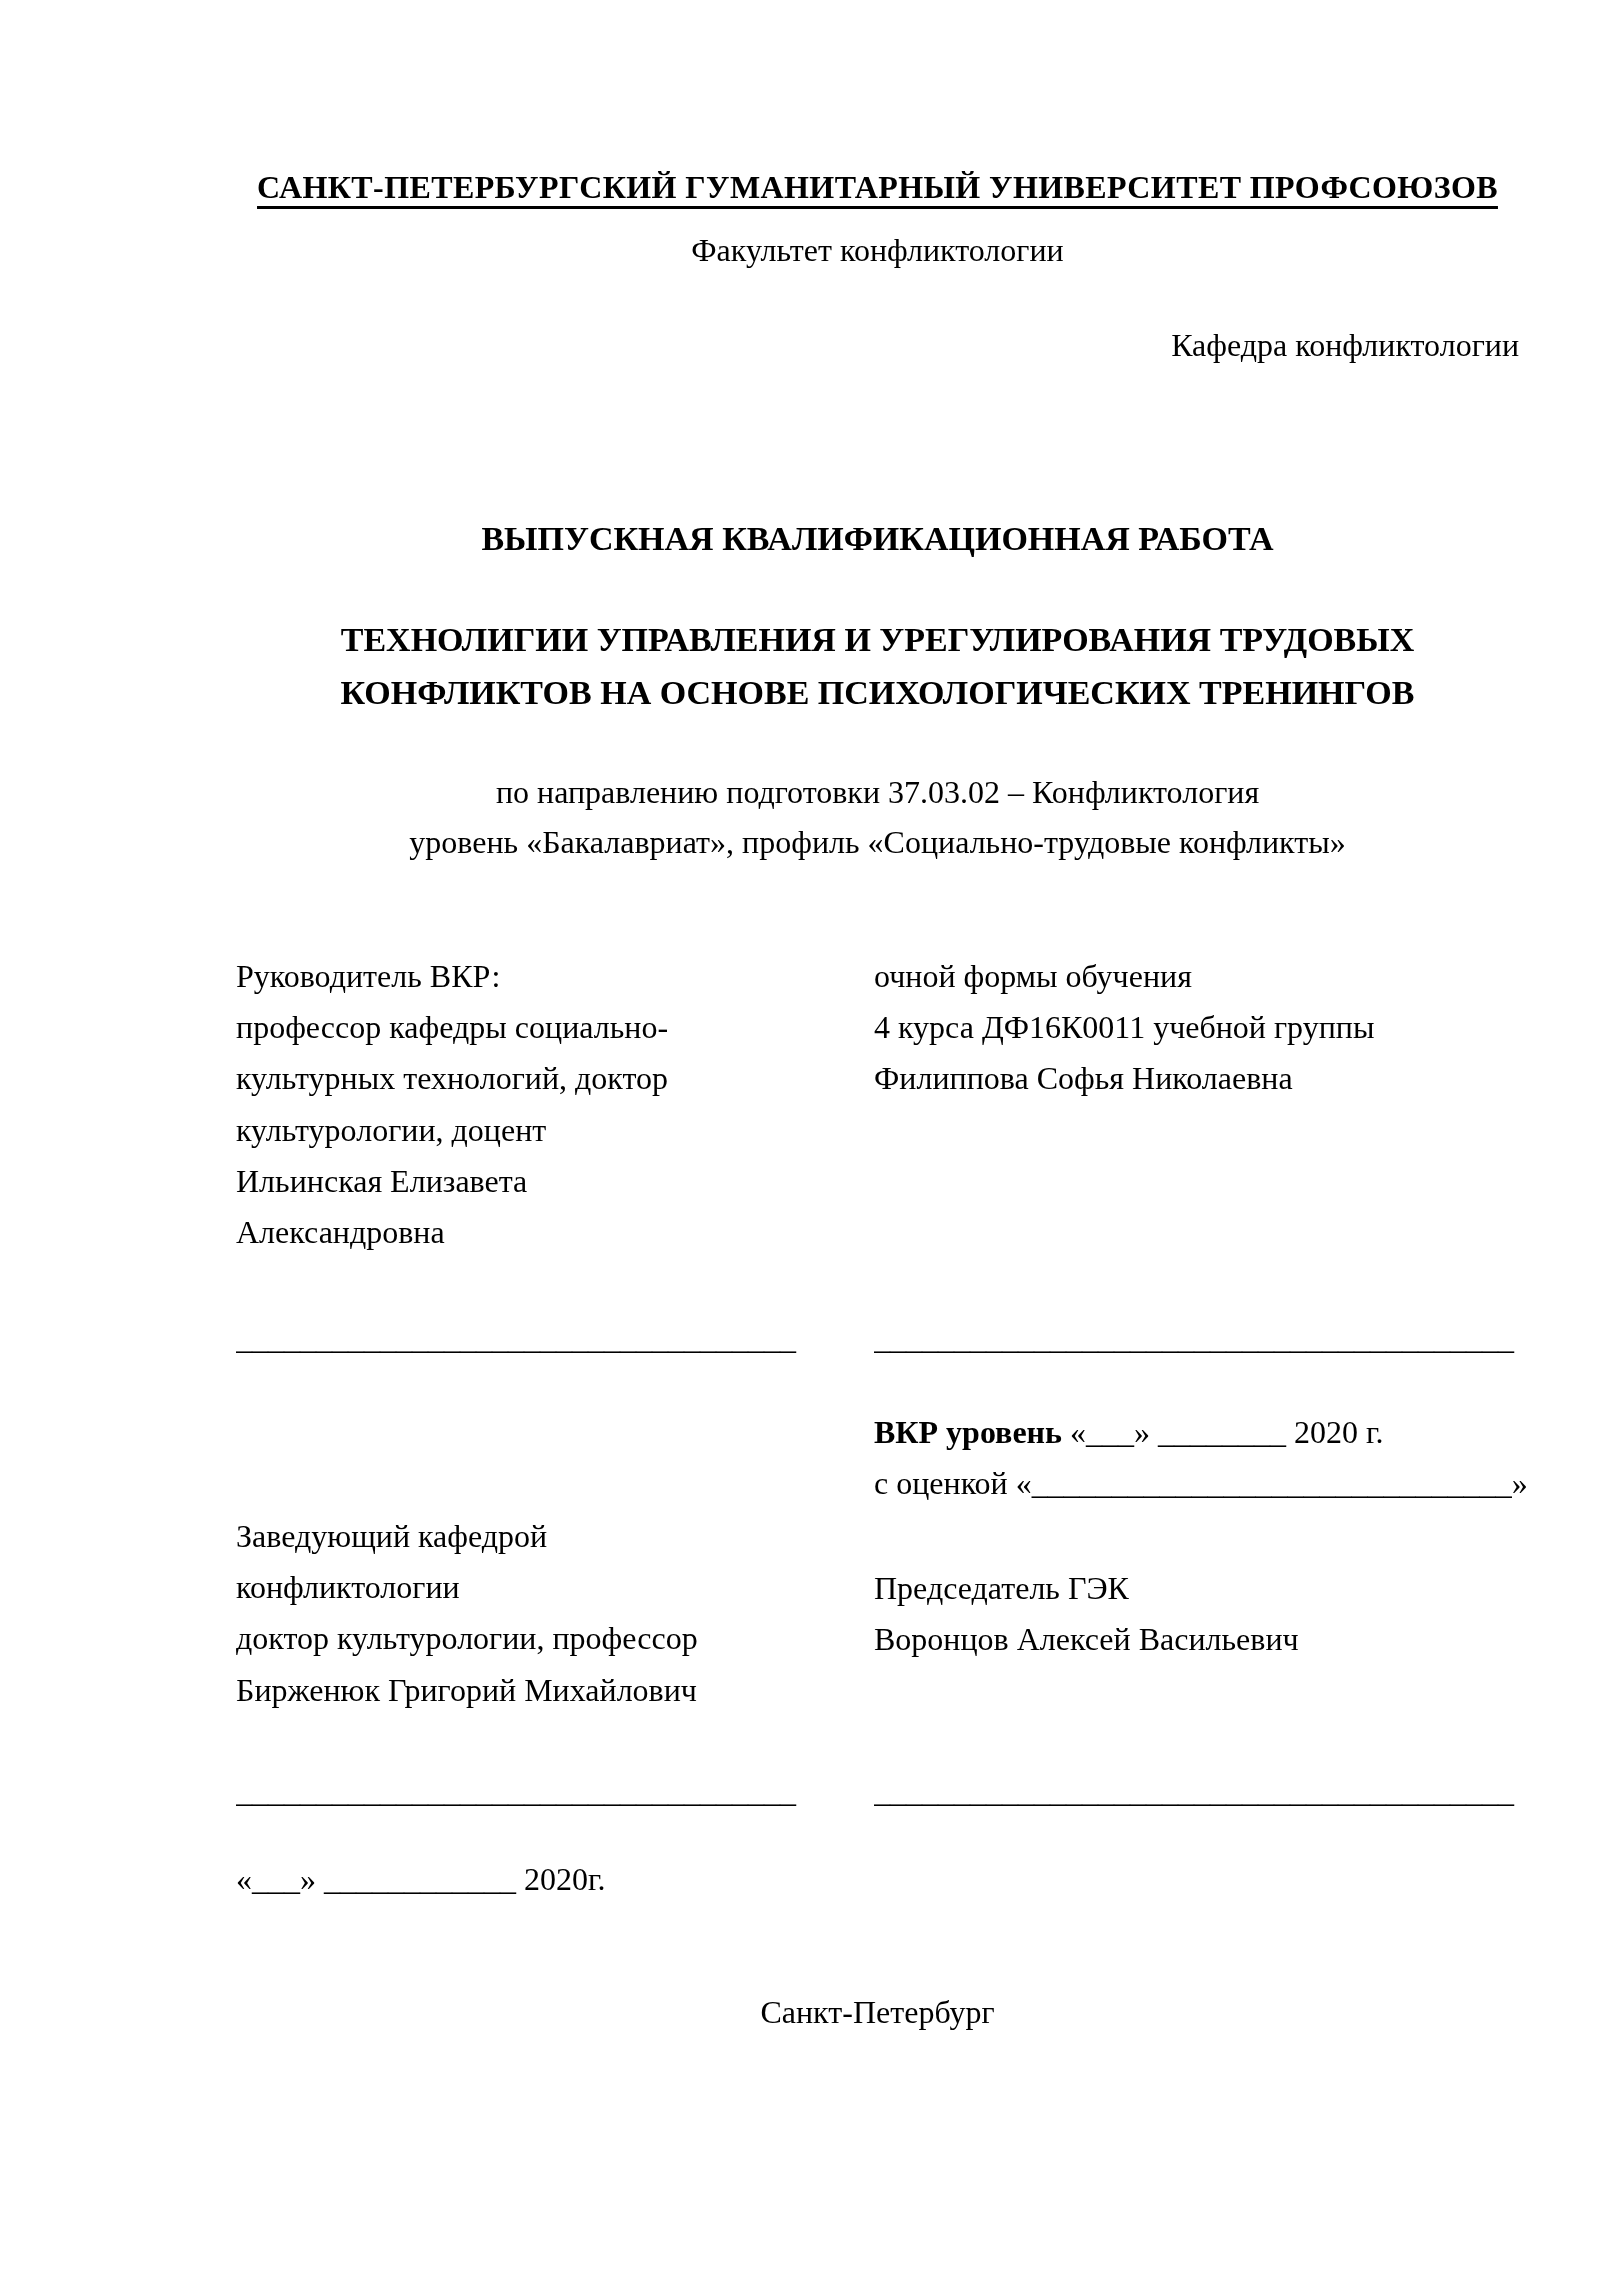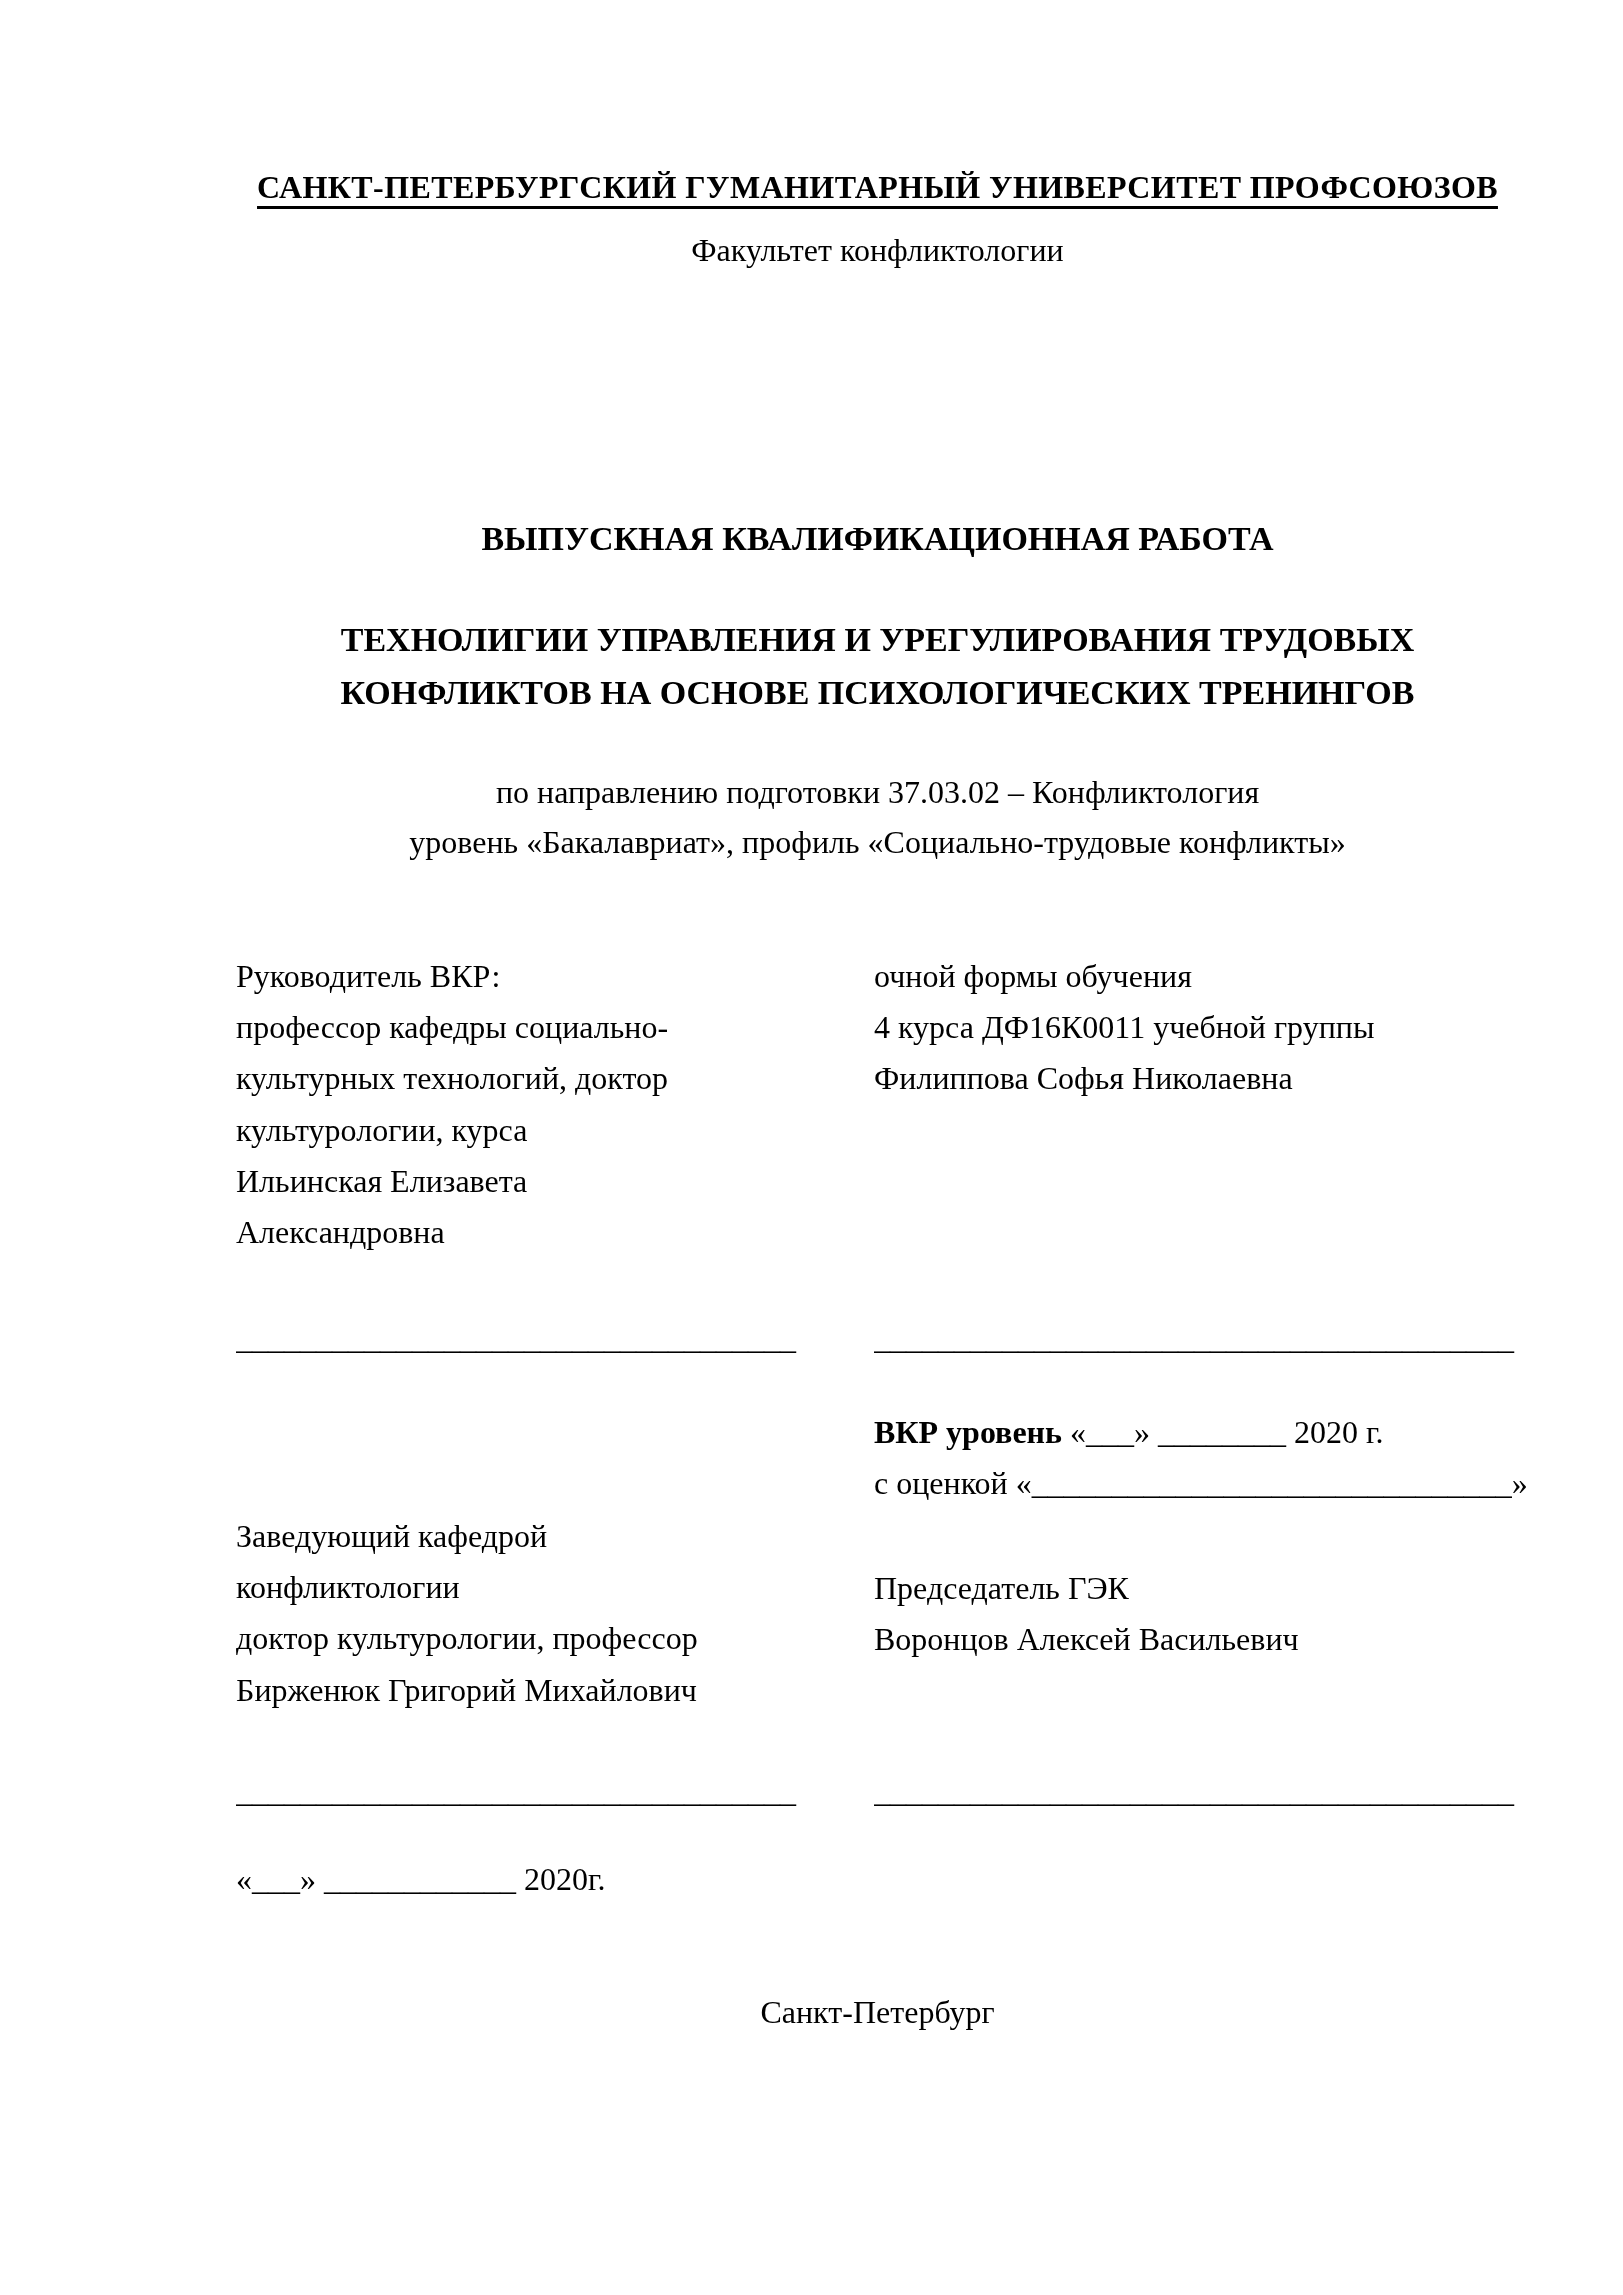--- a/index.html
+++ b/index.html
@@ -66,37 +66,38 @@
   .line { white-space: nowrap; }
   .sig  { white-space: nowrap; overflow: hidden; }
 </style>
 </head>
 <body>
 
 <div class="page">
 
   <div class="abs university">САНКТ-ПЕТЕРБУРГСКИЙ ГУМАНИТАРНЫЙ УНИВЕРСИТЕТ ПРОФСОЮЗОВ</div>
   <div class="abs faculty center">Факультет конфликтологии</div>
+  <div class="abs department right">Кафедра конфликтологии</div>
 
   <div class="abs work-type center">ВЫПУСКНАЯ КВАЛИФИКАЦИОННАЯ РАБОТА</div>
   <div class="abs thesis-title center">
     <div class="line">ТЕХНОЛИГИИ УПРАВЛЕНИЯ И УРЕГУЛИРОВАНИЯ ТРУДОВЫХ</div>
     <div class="line">КОНФЛИКТОВ НА ОСНОВЕ ПСИХОЛОГИЧЕСКИХ ТРЕНИНГОВ</div>
   </div>
 
   <div class="abs program center">
     <div class="line">по направлению подготовки 37.03.02 – Конфликтология</div>
     <div class="line">уровень «Бакалавриат», профиль «Социально-трудовые конфликты»</div>
   </div>
 
   <div class="col-left people-block">
     <div class="line">Руководитель ВКР:</div>
     <div class="line">профессор кафедры социально-</div>
     <div class="line">культурных технологий, доктор</div>
-    <div class="line">культурологии, курса</div>
+    <div class="line">культурологии, доцент</div>
     <div class="line">Ильинская Елизавета</div>
     <div class="line">Александровна</div>
   </div>
 
   <div class="col-right people-block">
     <div class="line">очной формы обучения</div>
     <div class="line">4 курса ДФ16К0011 учебной группы</div>
     <div class="line">Филиппова Софья Николаевна</div>
   </div>
 

